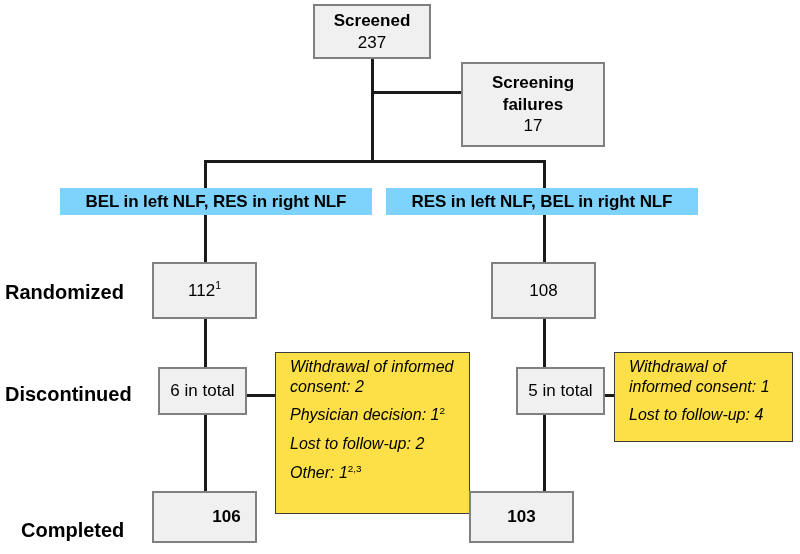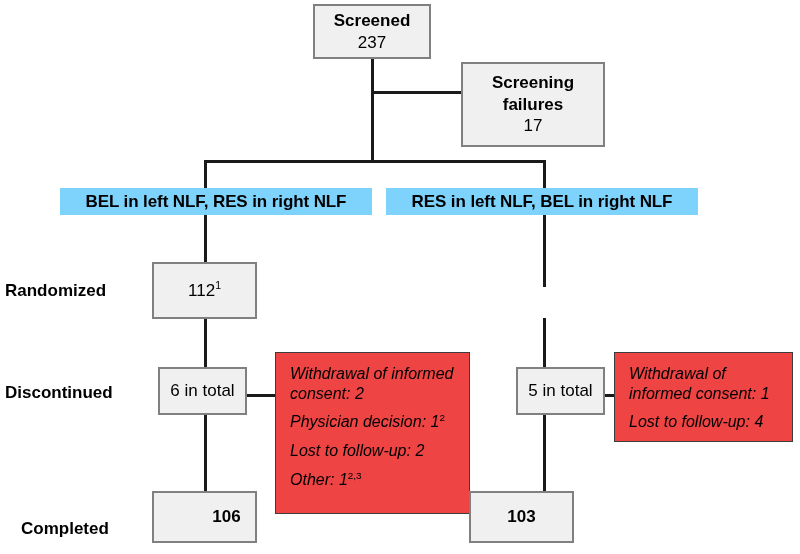--- a/index.html
+++ b/index.html
@@ -51,31 +51,31 @@
     align-items: center;
     justify-content: center;
     font-weight: bold;
     font-size: 17px;
     letter-spacing: -0.1px;
     z-index: 3;
   }
   .rowlabel {
     position: absolute;
     font-weight: bold;
-    font-size: 17px;
+    font-size: 20px;
     white-space: nowrap;
     z-index: 3;
   }
   .detail {
     position: absolute;
     box-sizing: border-box;
-    background: #ef4444;
+    background: #fde047;
     border: 1.5px solid #3c3c3c;
     z-index: 3;
-    padding: 11px 12px 11px 14px;
+    padding: 4px 12px 11px 14px;
     font-style: italic;
     font-size: 16px;
     line-height: 1.22;
   }
   .detail .dline {
     margin: 0 0 9px 0;
     white-space: nowrap;
   }
   .detail .dline:last-child { margin-bottom: 0; }
   .detail .dwrap { white-space: normal; max-width: 175px; }
@@ -165,20 +165,25 @@
       <span>Physician decision: 1</span><sup>2</sup>
     </div>
     <div class="dline">
       <span>Lost to follow-up: 2</span><sup></sup>
     </div>
     <div class="dline">
       <span>Other: 1</span><sup>2,3</sup>
     </div>
   </div>
 
+  <div class="node" style="left:491px; top:262px; width:105px; height:57px;">
+    <span class="val">
+      <span>108</span><sup></sup>
+    </span>
+  </div>
 
   <div class="node" style="left:516px; top:367px; width:89px; height:48px;">
     <span class="val">5 in total</span>
   </div>
 
   <div class="node" style="left:469px; top:491px; width:105px; height:52px;">
     <span class="val bold">103</span>
   </div>
 
   <div class="detail" style="left:614px; top:352px; width:179px; height:90px;">

